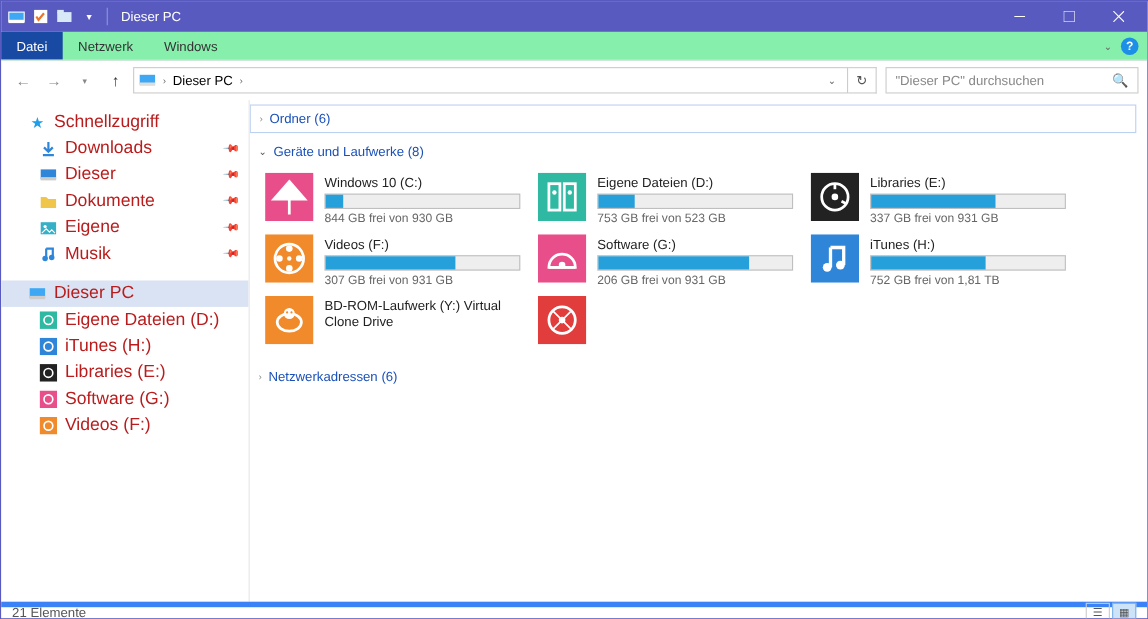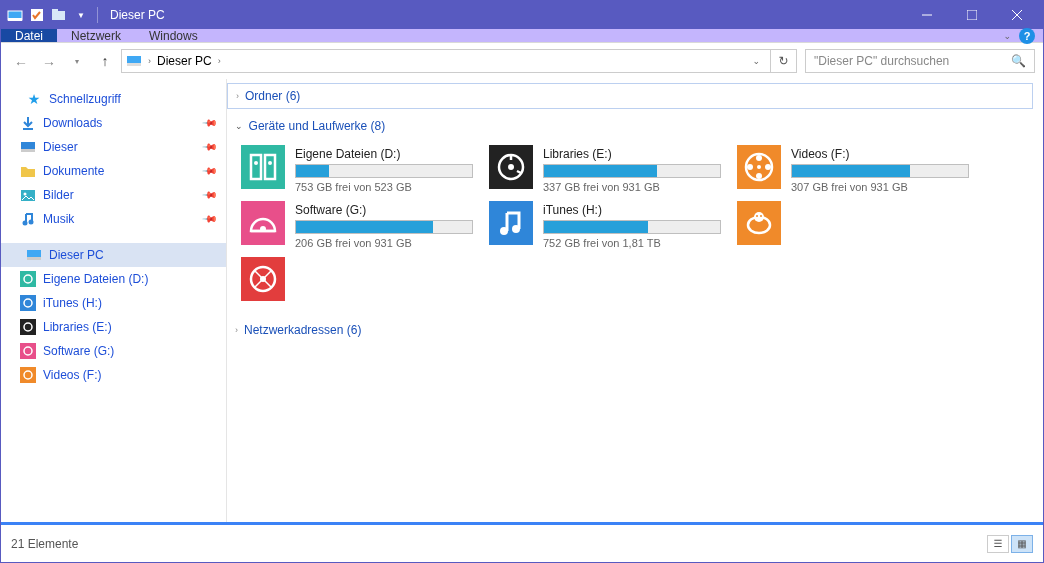--- a/index.html
+++ b/index.html
@@ -3,61 +3,61 @@
 <meta charset="utf-8">
 <style>
 *{margin:0;padding:0;box-sizing:border-box;font-family:"Segoe UI",Arial,sans-serif;font-size:12px}
 body{width:1044px;height:563px;overflow:hidden;display:flex;flex-direction:column;background:#fff;border:1px solid #585ac0}
 .titlebar{height:28px;background:#585ac0;color:#fff;display:flex;align-items:center;padding:0 4px}
 .qat-icon{width:20px;height:20px;display:flex;align-items:center;justify-content:center;margin-right:2px;font-size:13px}
 .qat-sep{width:1px;height:16px;background:rgba(255,255,255,.35);margin:0 4px}
 .title-txt{margin-left:8px;font-size:12px}
 .title-spacer{flex:1}
 .win-btn{width:45px;height:28px;display:flex;align-items:center;justify-content:center;font-size:10px}
-.ribbon{height:14px;background:#c4b5fd;display:flex;align-items:stretch;border-bottom:1px solid #d9d9d9}
+.ribbon{height:26px;background:#86efac;display:flex;align-items:stretch;border-bottom:1px solid #d9d9d9}
 .ribbon-tab{padding:0 14px;display:flex;align-items:center;font-size:12px;color:#333}
 .ribbon-tab.file{background:#1849a3;color:#fff}
 .ribbon-spacer{flex:1}
 .ribbon-right{display:flex;align-items:center;padding-right:8px;gap:8px;color:#585ac0}
 .help-icon{width:16px;height:16px;border-radius:50%;background:#1e8fe6;color:#fff;display:flex;align-items:center;justify-content:center;font-size:11px;font-weight:bold}
 .navbar{height:36px;display:flex;align-items:center;padding:4px 8px;gap:4px}
 .nav-btn{width:24px;height:24px;display:flex;align-items:center;justify-content:center;color:#888;font-size:14px}
 .nav-btn.active{color:#333}
 .addr{flex:1;height:24px;border:1px solid #ccc;display:flex;align-items:center;padding:0 4px;gap:6px}
 .addr-icon{width:16px;height:16px;display:flex;align-items:center;justify-content:center}
 .addr-sep{color:#666;font-size:9px}
 .addr-drop{margin-left:auto;color:#666;padding:0 6px;font-size:9px}
 .refresh{border:1px solid #ccc;width:26px;height:24px;display:flex;align-items:center;justify-content:center;color:#555;border-left:none}
 .search{width:230px;height:24px;border:1px solid #ccc;display:flex;align-items:center;padding:0 8px;margin-left:4px}
 .search input{border:none;outline:none;flex:1;font-size:12px;color:#333}
 .search input::placeholder{color:#888}
 .search-ico{color:#888;font-size:12px}
 .body{flex:1;display:flex;overflow:hidden}
 .sidebar{width:226px;border-right:1px solid #e5e5e5;padding:8px 0;overflow-y:auto}
 .side-item{height:24px;display:flex;align-items:center;padding-left:24px;position:relative}
-.side-item.indent{padding-left:18px}
+.side-item.indent{padding-left:34px}
 .side-item.sel{background:#d9e3f3}
 .side-ico{width:18px;height:18px;margin-right:6px;display:flex;align-items:center;justify-content:center;font-size:14px}
-.side-lbl{color:#1d4ed8;font-size:12px}
+.side-lbl{color:#b91c1c;font-size:16px}
 .pin{position:absolute;right:10px;color:#888;font-size:10px;transform:rotate(45deg)}
 .side-gap{height:12px}
 .main{flex:1;padding:4px 10px 4px 0;overflow-y:auto}
 .group-hdr{height:26px;display:flex;align-items:center;padding-left:8px;color:#1a50b8;font-size:12px;gap:6px;border-bottom:1px solid transparent}
 .group-hdr.boxed{border:1px solid #bcd0f0;background:#fff;margin-bottom:4px}
 .chev{font-size:9px;color:#888}
 .chev.open{color:#555}
 .drives{display:flex;flex-wrap:wrap;padding:2px 0 8px 8px}
 .drive{width:248px;height:56px;display:flex;align-items:flex-start;padding:4px 6px;gap:10px}
 .drive-ico{width:44px;height:44px;display:flex;align-items:center;justify-content:center;font-size:22px;color:#fff;flex-shrink:0}
 .drive-info{flex:1;display:flex;flex-direction:column;gap:3px;padding-top:2px}
 .drive-name{font-size:12px;color:#222}
 .bar{width:178px;height:14px;border:1px solid #bfbfbf;background:#eee;position:relative}
 .bar-fill{height:100%;background:#26a0da}
 .drive-stat{font-size:11px;color:#666}
-.statusbar{height:40px;border-top:3px solid #3b82f6;display:flex;align-items:center;padding:0 10px;color:#555;font-size:12px}
+.statusbar{height:15px;border-top:5px solid #3b82f6;display:flex;align-items:center;padding:0 10px;color:#555;font-size:12px}
 .status-spacer{flex:1}
 .view-btn{width:22px;height:18px;border:1px solid #ccc;margin-left:2px;display:flex;align-items:center;justify-content:center;font-size:10px;color:#555}
 .view-btn.active{background:#cde3f8;border-color:#7cb1e8}
 svg{display:block}
 </style>
 </head>
 <body>
 
 <div class="titlebar">
   <div class="qat-icon">
@@ -174,21 +174,21 @@
           <span class="pin">📌</span>
         </div>
         <div class="side-item indent">
           <span class="side-ico">
             <svg width="16" height="14">
               <rect x="1" y="2" width="14" height="11" fill="#35b0c7"></rect>
               <circle cx="5" cy="6" r="1.5" fill="#fff"></circle>
               <path d="M2 12l4-4 3 3 2-2 3 3" stroke="#fff" fill="none"></path>
             </svg>
           </span>
-          <span class="side-lbl">Bilder</span>
+          <span class="side-lbl">Eigene</span>
           <span class="pin">📌</span>
         </div>
         <div class="side-item indent">
           <span class="side-ico">
             <svg width="14" height="16">
               <path d="M5 3h6v8" fill="none" stroke="#2f86d9" stroke-width="2"></path>
               <circle cx="4" cy="12" r="2.5" fill="#2f86d9"></circle>
               <circle cx="10" cy="11" r="2.5" fill="#2f86d9"></circle>
               <line x1="5" y1="3" x2="5" y2="12" stroke="#2f86d9" stroke-width="2"></line>
             </svg>
@@ -263,20 +263,35 @@
       <span>Ordner (6)</span>
     </div>
     <div class="group-hdr">
       <span class="chev open">⌄</span>
       <span>Geräte und Laufwerke (8)</span>
     </div>
     <div class="drives" id="drives-grid">
         <div class="drive">
           <div class="drive-ico">
             <svg width="44" height="44">
+              <rect width="44" height="44" fill="#e84f8a"></rect>
+              <path d="M22 8 L36 24 L8 24 Z M22 24 v14" stroke="#fff" stroke-width="2.5" fill="#fff"></path>
+            </svg>
+          </div>
+          <div class="drive-info">
+            <div class="drive-name">Windows 10 (C:)</div>
+            <div class="bar">
+              <div class="bar-fill" style="width:9%"></div>
+            </div>
+            <div class="drive-stat">844 GB frei von 930 GB</div>
+          </div>
+        </div>
+        <div class="drive">
+          <div class="drive-ico">
+            <svg width="44" height="44">
               <rect width="44" height="44" fill="#2fb9a3"></rect>
               <rect x="10" y="10" width="10" height="24" fill="none" stroke="#fff" stroke-width="2.5"></rect>
               <rect x="24" y="10" width="10" height="24" fill="none" stroke="#fff" stroke-width="2.5"></rect>
               <circle cx="15" cy="18" r="2" fill="#fff"></circle>
               <circle cx="29" cy="18" r="2" fill="#fff"></circle>
             </svg>
           </div>
           <div class="drive-info">
             <div class="drive-name">Eigene Dateien (D:)</div>
             <div class="bar">
@@ -360,20 +375,23 @@
         <div class="drive">
           <div class="drive-ico">
             <svg width="44" height="44">
               <rect width="44" height="44" fill="#f08a2a"></rect>
               <ellipse cx="22" cy="24" rx="11" ry="8" fill="none" stroke="#fff" stroke-width="2.5"></ellipse>
               <circle cx="22" cy="16" r="5" fill="#fff"></circle>
               <circle cx="20" cy="15" r="1" fill="#f08a2a"></circle>
               <circle cx="24" cy="15" r="1" fill="#f08a2a"></circle>
             </svg>
           </div>
+          <div class="drive-info">
+            <div class="drive-name">BD-ROM-Laufwerk (Y:) Virtual Clone Drive</div>
+          </div>
         </div>
         <div class="drive">
           <div class="drive-ico">
             <svg width="44" height="44">
               <rect width="44" height="44" fill="#e23d3d"></rect>
               <circle cx="22" cy="22" r="12" fill="none" stroke="#fff" stroke-width="2.5"></circle>
               <circle cx="22" cy="22" r="3" fill="#fff"></circle>
               <path d="M14 14 l16 16 M30 14 l-16 16" stroke="#fff" stroke-width="1.5"></path>
             </svg>
           </div>

